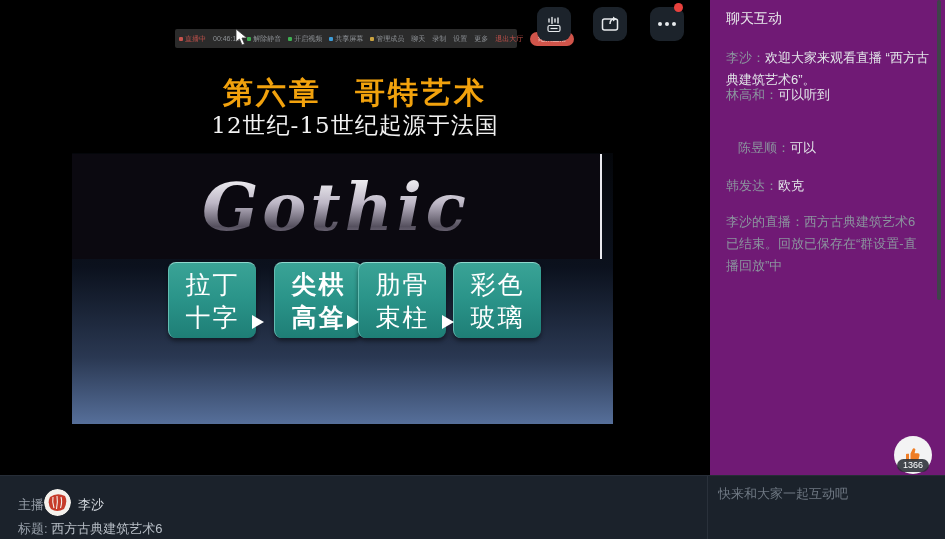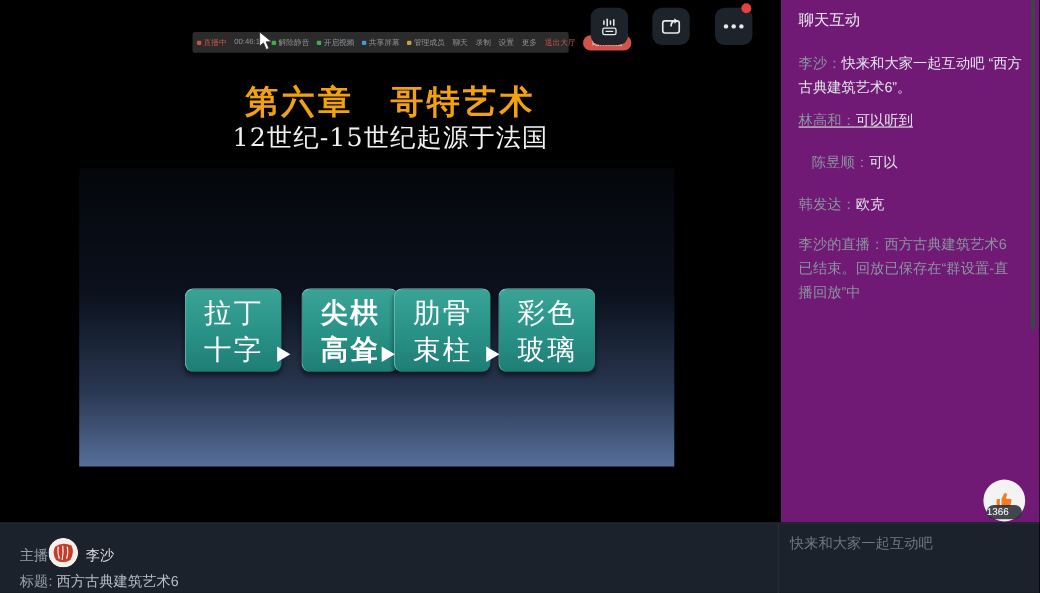--- a/index.html
+++ b/index.html
@@ -61,28 +61,28 @@
   .garrow { top:162px; width:0; height:0; border-left:12px solid #fff;
     border-top:7px solid transparent; border-bottom:7px solid transparent; }
   #garrow-0{left:180px;} #garrow-1{left:275px;} #garrow-2{left:370px;}
 
   
   #chat-panel { left:710px; top:0; width:235px; height:475px; background:#701a75; }
   #chat-title { left:16px; top:10px; font-size:14px; color:#e8eaec; }
   .msg { left:16px; width:205px; font-size:13px; line-height:22px; color:#e2e6e9; word-break:break-all; }
   .msg .mname { color:#8b949e; }
   .msg.system { color:#8b949e; }
-  #msg-0{top:47px;} #msg-1{top:99px;text-decoration:underline;} #msg-2{top:137px;padding-left:12px;} #msg-3{top:175px;} #msg-sys{top:211px; width:200px;}
+  #msg-0{top:47px;} #msg-1{top:84px;} #msg-2{top:137px;padding-left:12px;} #msg-3{top:175px;} #msg-sys{top:211px; width:200px;}
   #chat-scrollbar { left:227px; top:0; width:4px; height:300px; background:#3e434a; border-radius:2px; }
 
   
   #like-btn { left:894px; top:436px; width:38px; height:38px; border-radius:50%; background:#f3f3f4;
     display:flex; align-items:center; justify-content:center; }
   #like-badge { left:897px; top:459px; width:32px; height:13px; border-radius:7px;
-    background:rgba(42,47,54,.88); color:#fff; font-size:9px; line-height:13px; }
+    background:rgba(42,47,54,.88); color:#fff; font-size:9px; text-align:center; line-height:13px; }
 
   
   #bottom-bar { left:0; top:475px; width:945px; height:64px; background:#1b222b; border-top:1px solid #262d37; }
   #bb-divider { left:707px; top:0; width:1px; height:64px; background:#2a313b; }
   #host-label { left:18px; top:20px; font-size:13px; color:#98a0aa; }
   #host-avatar { left:44px; top:13px; width:27px; height:27px; border-radius:50%; overflow:hidden; }
   #host-name { left:78px; top:20px; font-size:13px; color:#d6dbe0; }
   #title-row { left:18px; top:44px; font-size:13px; }
   #title-row .lab { color:#98a0aa; } #title-row .val { color:#b8bfc7; }
 
@@ -142,20 +142,23 @@
   </div>
 
   <svg id="cursor" class="abs" viewBox="0 0 14 18">
     <path d="M1 1 L1 14 L4.5 11 L7 17 L9.5 16 L7 10 L12 10 Z" fill="#fff" stroke="#333" stroke-width="0.8"></path>
   </svg>
 
   <div id="slide-title" class="abs">第六章　哥特艺术</div>
   <div id="slide-subtitle" class="abs">12世纪-15世纪起源于法国</div>
 
   <div id="slide-panel" class="abs">
+    <div id="gothic-band" class="abs">
+      <span id="gothic-text">Gothic</span>
+    </div>
 
     <div id="gbox-0" class="gbox abs">
       <span>拉丁</span>
       <span>十字</span>
     </div>
     <div id="gbox-1" class="gbox abs">
       <span>尖栱</span>
       <span>高耸</span>
     </div>
     <div id="gbox-3" class="gbox abs">
@@ -197,21 +200,21 @@
         <i></i>
       </div>
   </div>
   <div id="more-badge" class="abs"></div>
 </div>
 
 <div id="chat-panel" class="abs">
   <div id="chat-title" class="abs">聊天互动</div>
 
   <div id="msg-0" class="msg abs">
-    <span class="mname">李沙：</span><span>快来和大家一起互动吧 “西方古典建筑艺术6”。</span>
+    <span class="mname">李沙：</span><span>欢迎大家来观看直播 “西方古典建筑艺术6”。</span>
   </div>
   <div id="msg-1" class="msg abs">
     <span class="mname">林高和：</span><span>可以听到</span>
   </div>
   <div id="msg-2" class="msg abs">
     <span class="mname">陈昱顺：</span><span>可以</span>
   </div>
   <div id="msg-3" class="msg abs">
     <span class="mname">韩发达：</span><span>欧克</span>
   </div>

